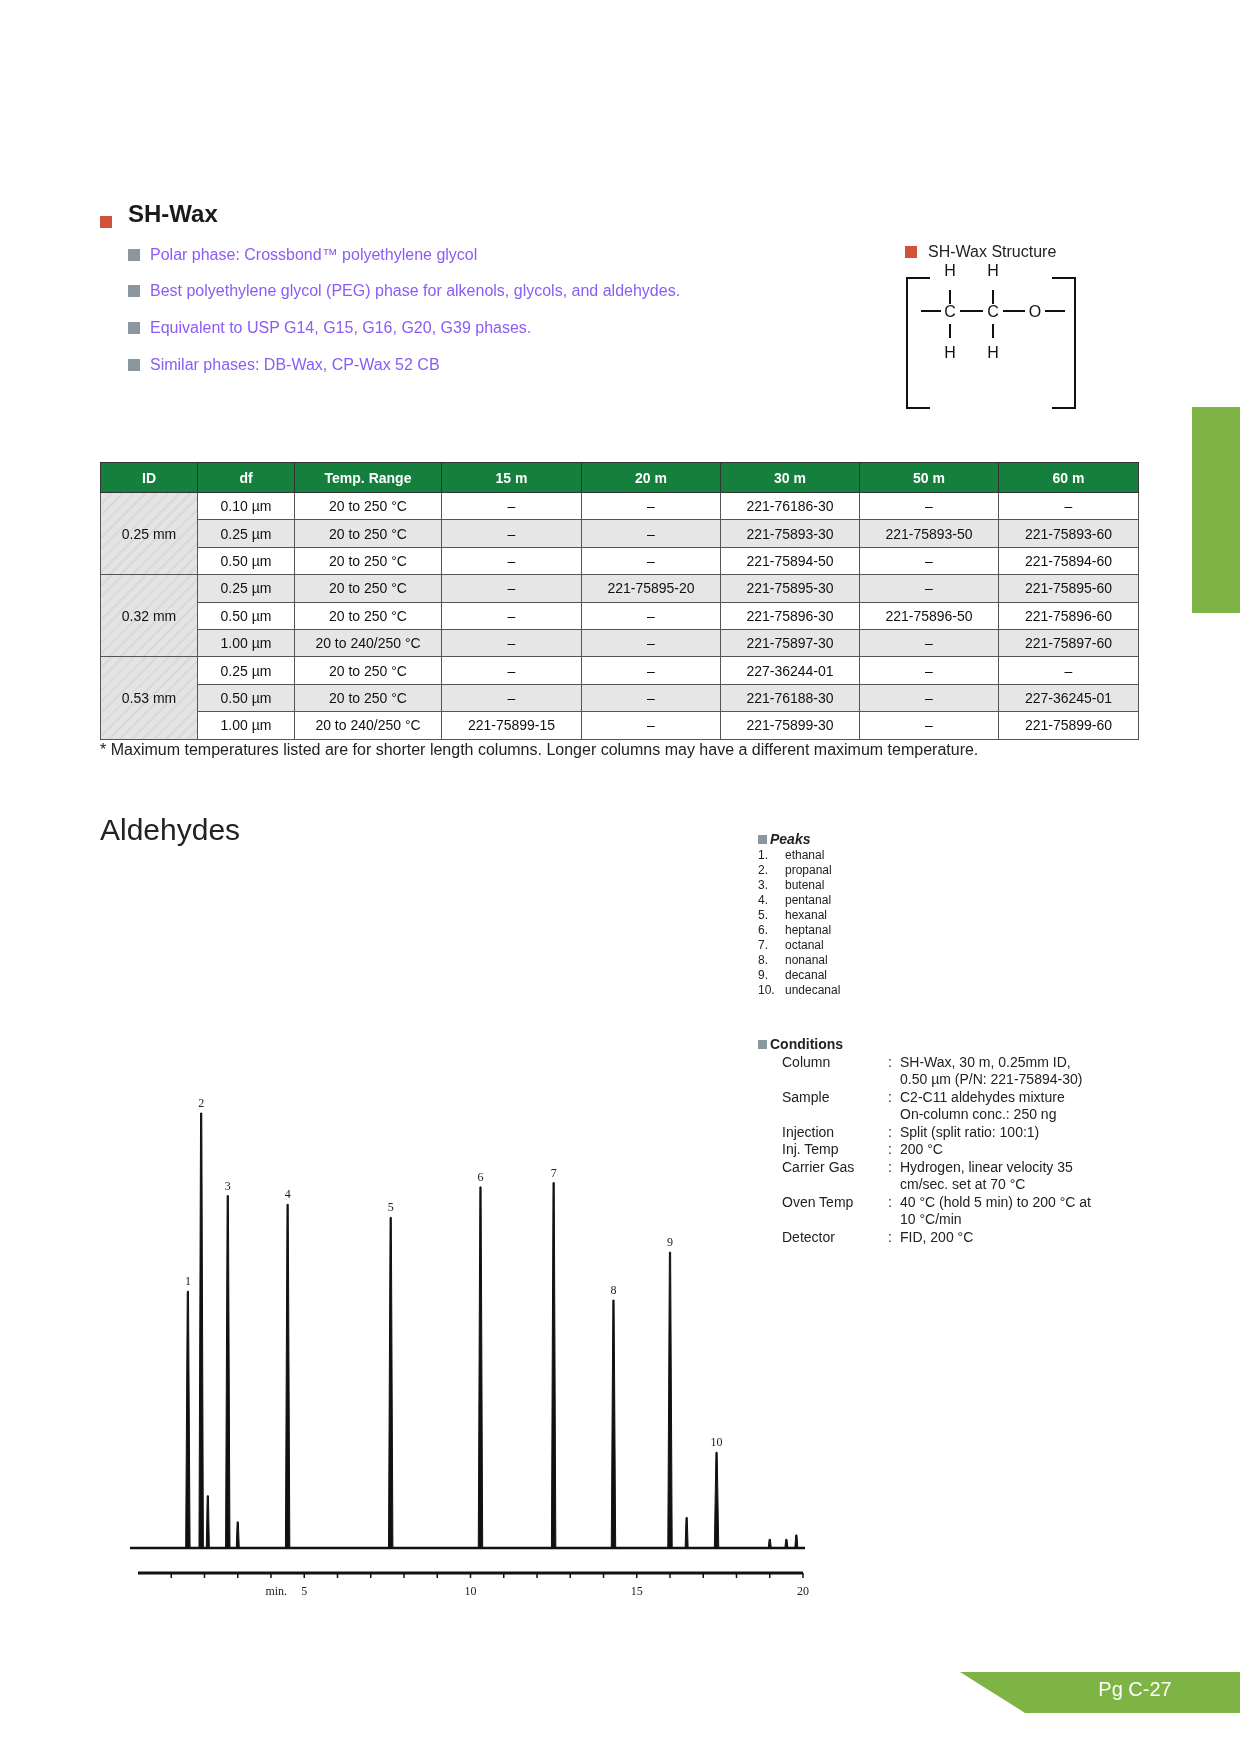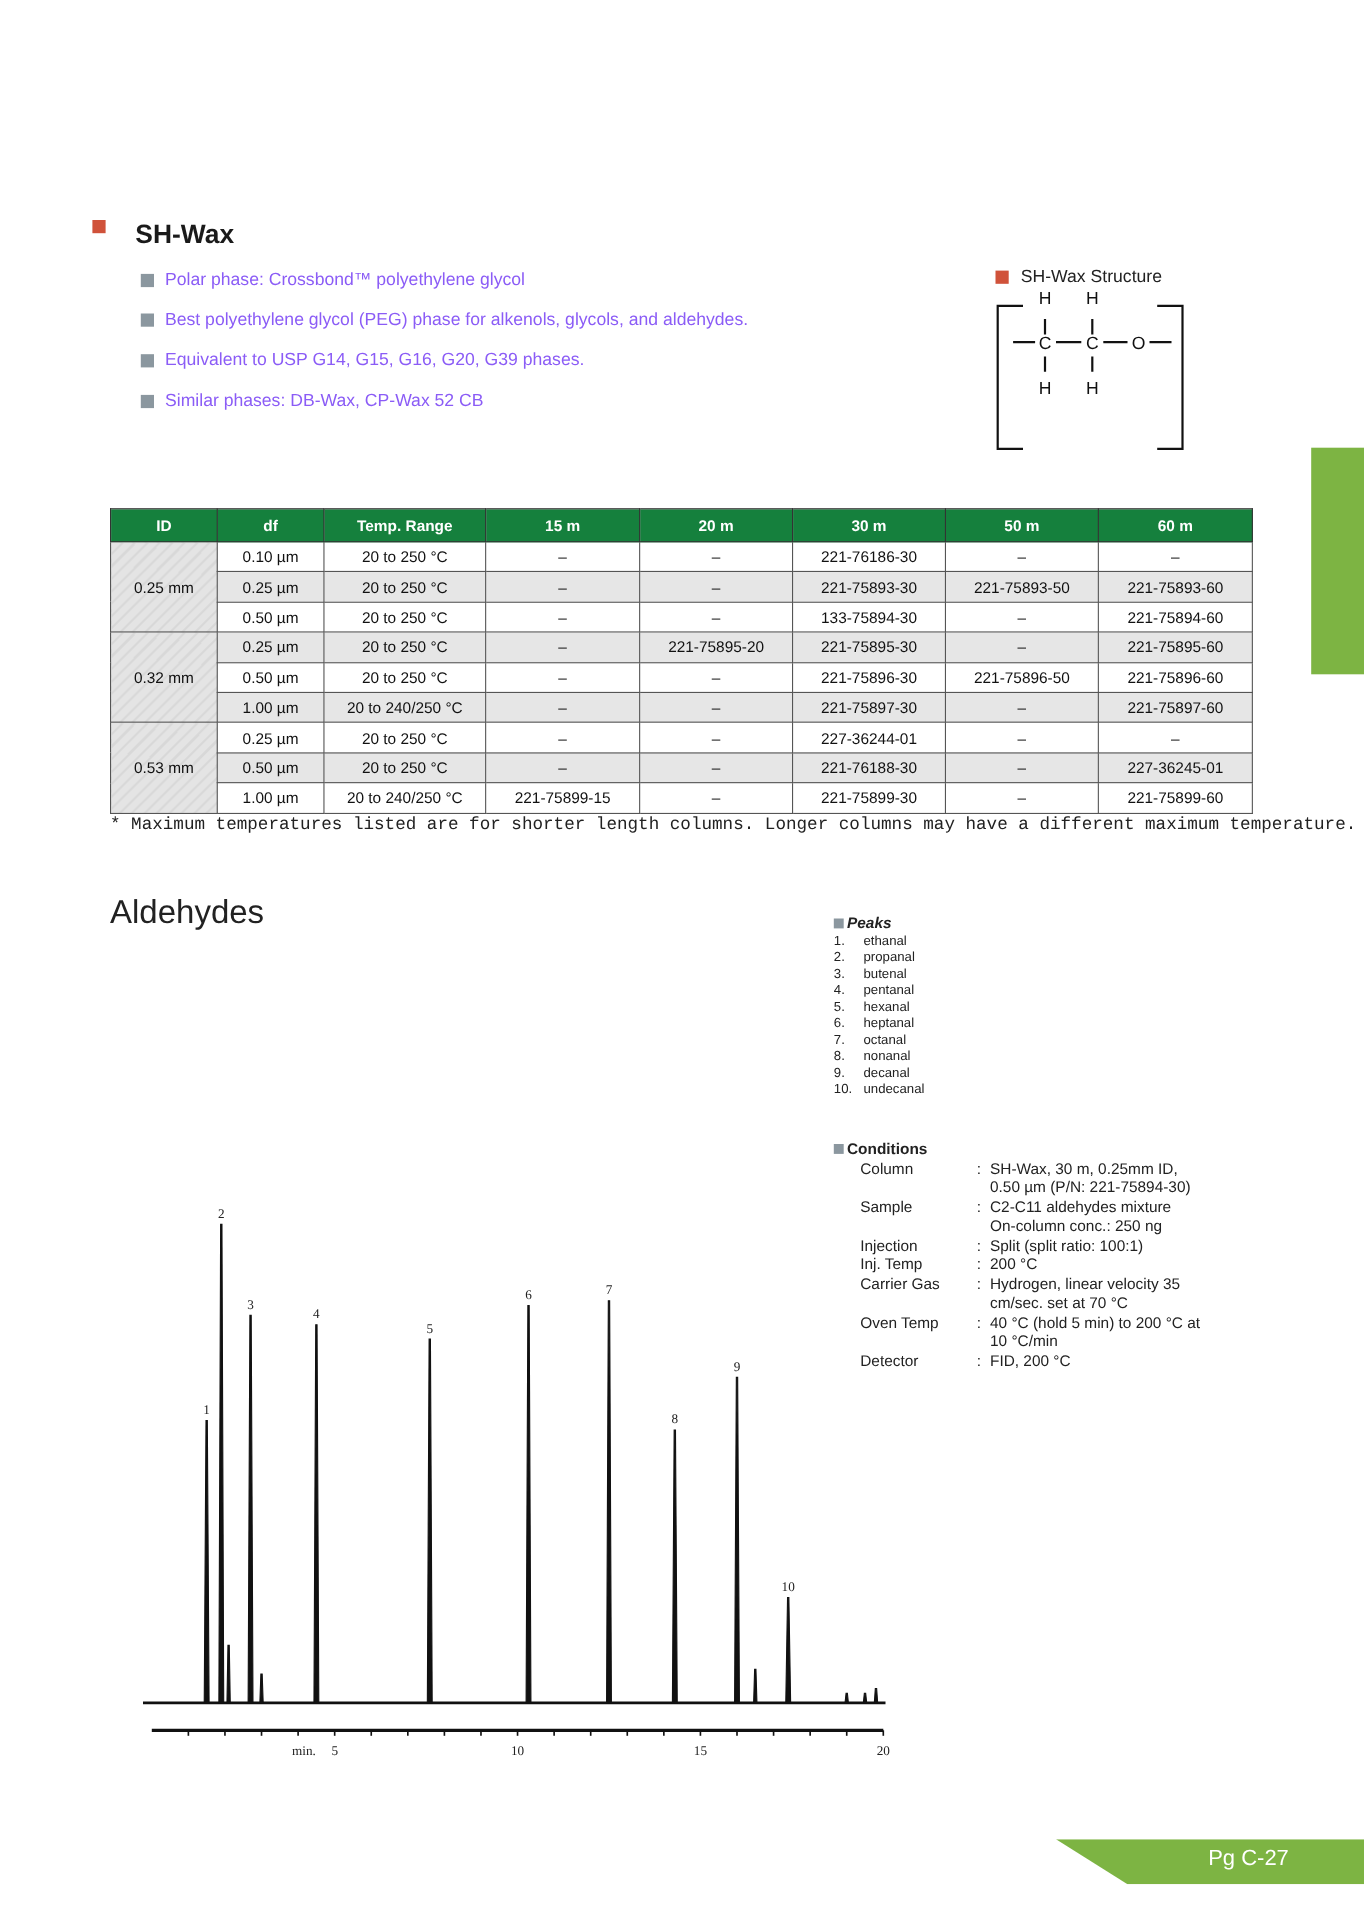--- a/index.html
+++ b/index.html
@@ -2,35 +2,35 @@
 <html><head>
 <meta charset="utf-8">
 <style>
   html, body { margin:0; padding:0; }
   body { width:1240px; height:1754px; position:relative; background:#ffffff; font-family:"Liberation Sans", sans-serif; color:#1a1a1a; overflow:hidden; }
   .abs { position:absolute; }
   .sq { display:inline-block; width:12px; height:12px; }
   .sq-red { background:#d0523a; }
   .sq-gray { background:#8b979f; }
 
-  #title { left:84px; top:200px; font-size:24px; font-weight:bold; display:flex; align-items:flex-start; gap:27px; }
+  #title { left:100px; top:200px; font-size:24px; font-weight:bold; display:flex; align-items:flex-end; gap:16px; }
   #title .sq { width:12px; height:12px; }
   .bullet { left:100px; font-size:16px; display:flex; align-items:center; gap:10px; color:#8b5cf6;padding-left:28px; }
   .bullet .sq { width:12px; height:12px; }
 
   #struct-title { left:905px; top:243px; font-size:16px; display:flex; align-items:center; gap:11px; color:#222; }
   #struct { left:905px; top:276px; width:172px; height:134px; }
 
   #spec-table { left:100px; top:462px; border-collapse:collapse; font-size:14px; table-layout:fixed; width:1038px; }
   #spec-table th { background:#15803d; color:#fff; font-weight:bold; height:27px; border:1px solid #333; font-size:14px; }
   #spec-table td { height:26.4px; border:1px solid #555; text-align:center; padding:0; color:#111; }
   #spec-table tr.shade td.v { background:#e6e6e6; }
   #spec-table td.id { background: repeating-linear-gradient(135deg, #e4e4e4 0 6px, #d8d8d8 6px 8px); border-top:1px solid #555; }
 
-  #footnote { left:100px; top:741px; font-size:16px; color:#222;font-family:Liberation Mono, monospace; }
+  #footnote { left:100px; top:741px; font-size:16px; color:#222; }
   #section-title { left:100px; top:813px; font-size:30px; font-weight:300; color:#222; }
 
   #peaks { left:758px; top:832px; font-size:12px; line-height:15px; color:#222; }
   #peaks .hdr { font-weight:bold; font-size:14px; display:flex; align-items:center; gap:3px; margin-bottom:1px;font-style:italic; }
   #peaks .hdr .sq { width:9px; height:9px; }
   #peaks .row { display:flex; }
   #peaks .num { width:27px; }
 
   #conditions { left:758px; top:1036px; font-size:14px; line-height:17.5px; color:#222; }
   #conditions .hdr { font-weight:bold; display:flex; align-items:center; gap:3px; }
@@ -146,21 +146,21 @@
         <td class="v">–</td>
         <td class="v">221-75893-30</td>
         <td class="v">221-75893-50</td>
         <td class="v">221-75893-60</td>
       </tr>
       <tr>
         <td class="v">0.50 µm</td>
         <td class="v">20 to 250 °C</td>
         <td class="v">–</td>
         <td class="v">–</td>
-        <td class="v">133-75894-30</td>
+        <td class="v">221-75894-50</td>
         <td class="v">–</td>
         <td class="v">221-75894-60</td>
       </tr>
       <tr class="shade">
         <td class="id" rowspan="3">0.32 mm</td>
         <td class="v">0.25 µm</td>
         <td class="v">20 to 250 °C</td>
         <td class="v">–</td>
         <td class="v">221-75895-20</td>
         <td class="v">221-75895-30</td>

